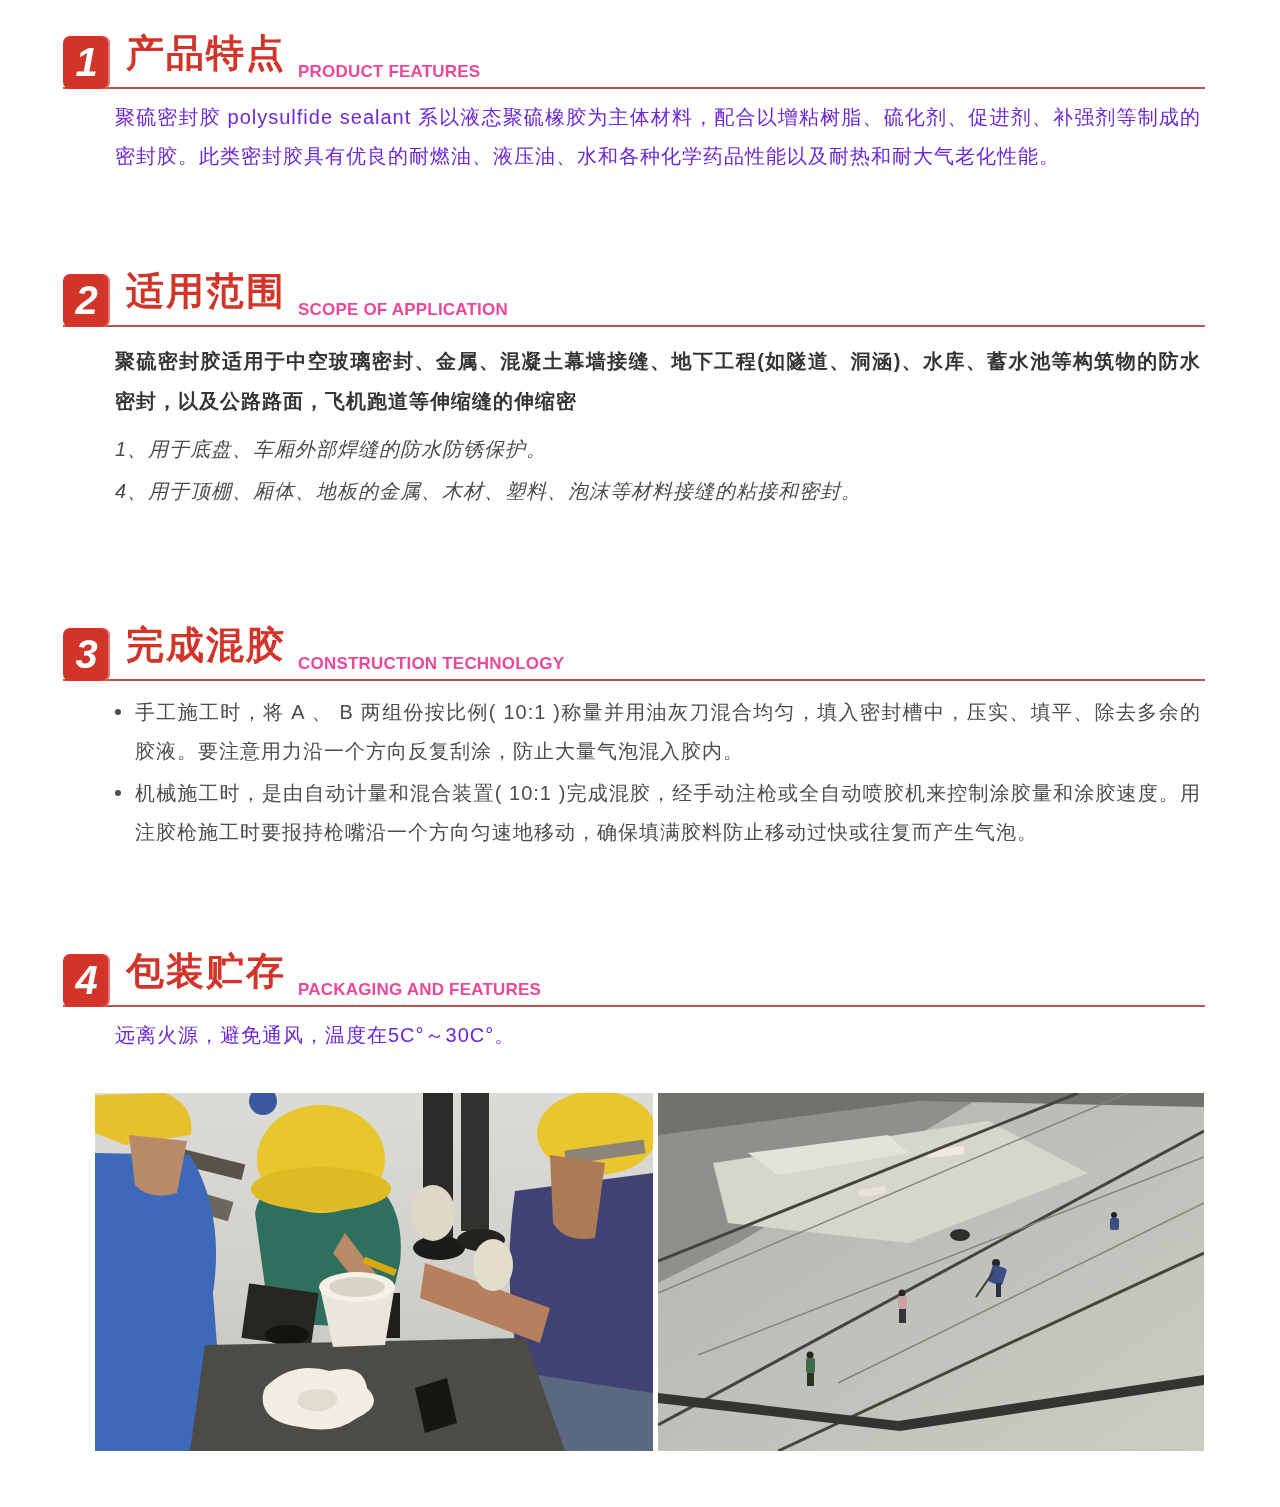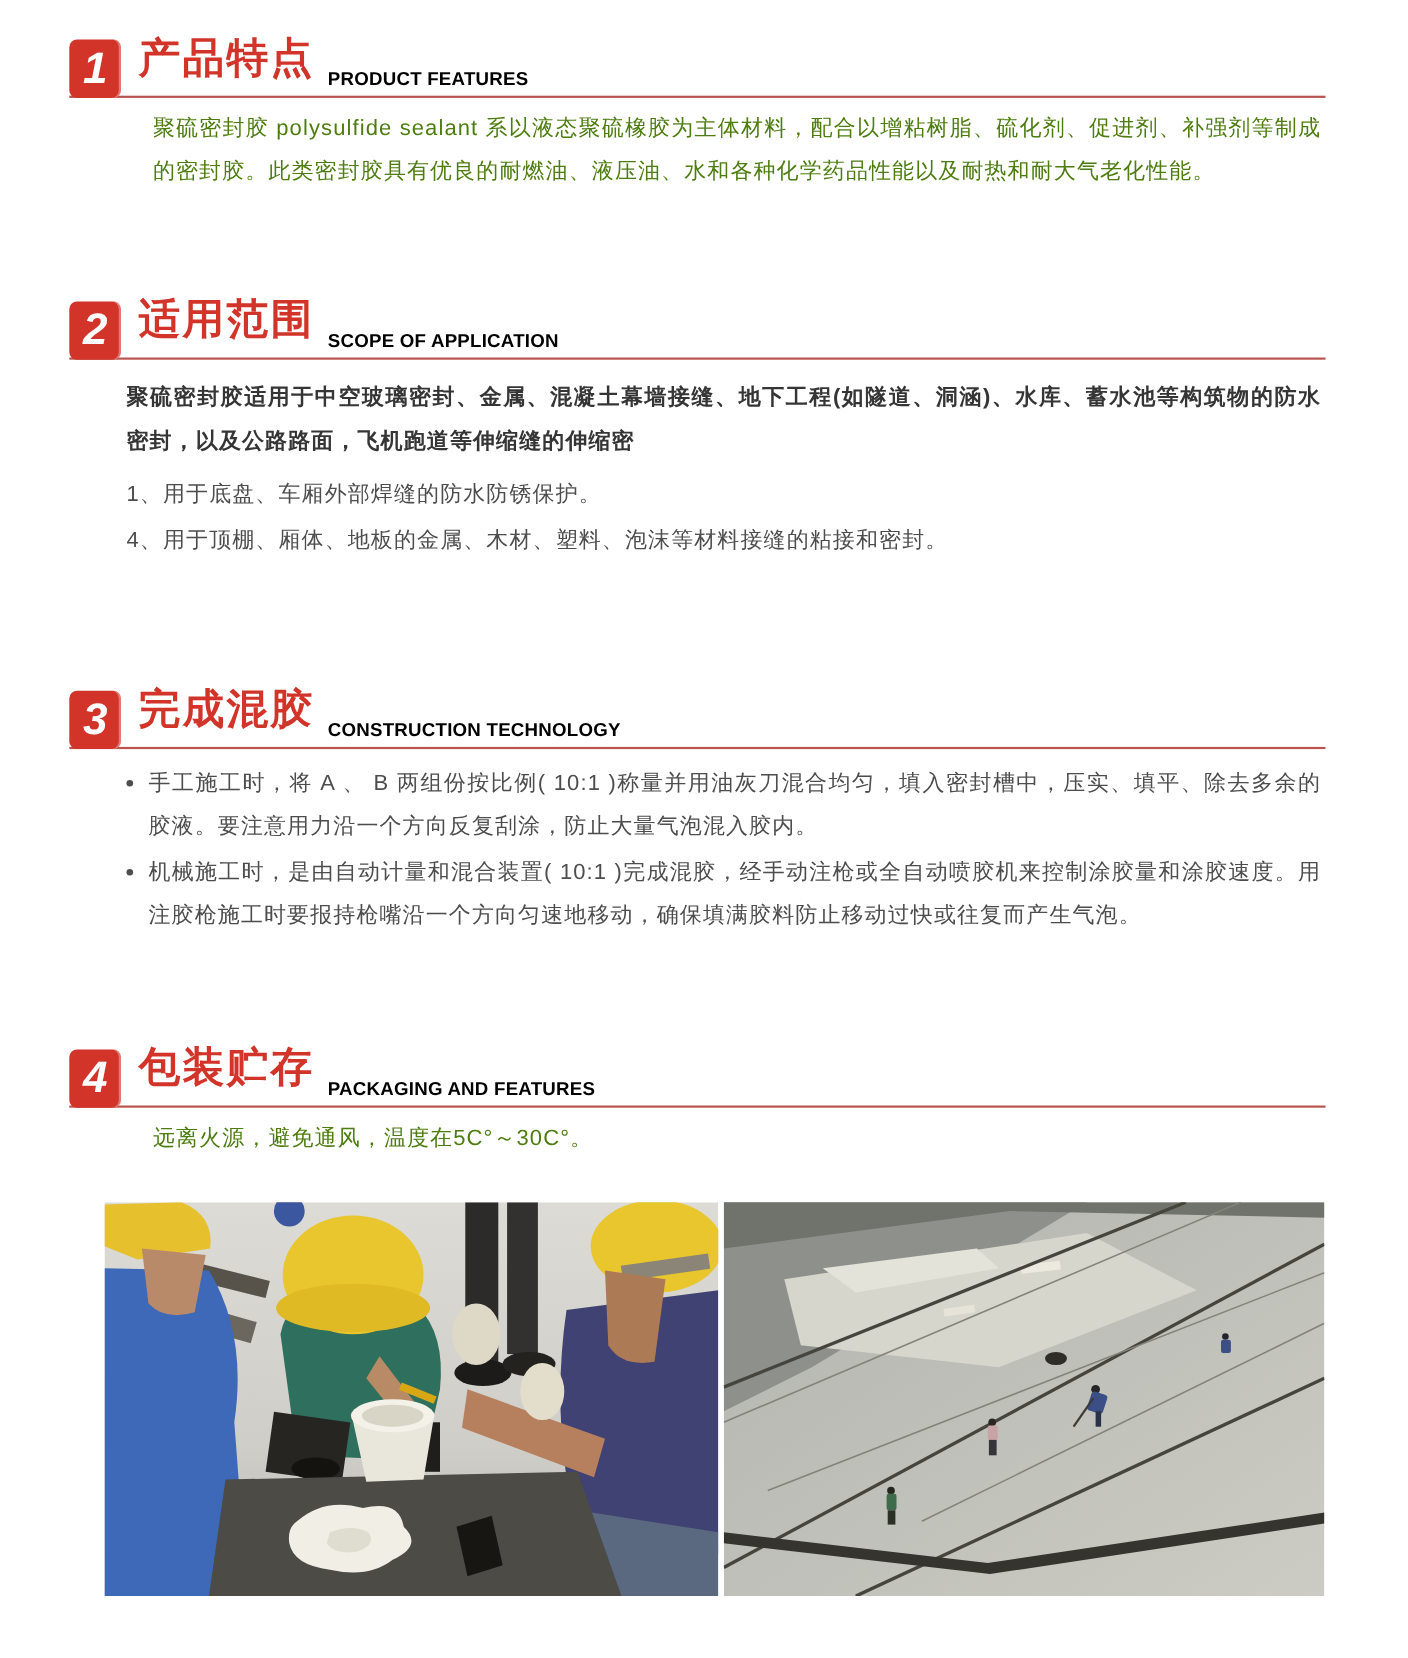--- a/index.html
+++ b/index.html
@@ -22,38 +22,39 @@
     border-radius:7px; flex:0 0 auto;
     display:flex; align-items:center; justify-content:center;
     font-size:40px; font-weight:bold; font-style:italic;
     margin-bottom:-2px; box-shadow:inset -2px 0 0 rgba(255,255,255,.35);
   }
   .title-zh {
     color:#d2342a; font-size:38px; font-weight:bold; line-height:1;
     margin-left:16px; letter-spacing:2px; padding-bottom:15px;
   }
   .title-en {
-    color:#000000; font-size:17px; font-weight:bold; letter-spacing:0.2px;
+    color:#ec4899; font-size:17px; font-weight:bold; letter-spacing:0.2px;
     margin-left:12px; padding-bottom:5px; white-space:nowrap;
   }
 
   
   .sec-body { padding-left:52px; padding-right:4px; }
   .para {
-    font-size:20px; color:#4d7c0f; line-height:39px; letter-spacing:1px;
-    margin-top:9px; text-align:justify;margin-left:24px;
+    font-size:20px; color:#6d28d9; line-height:39px; letter-spacing:1px;
+    margin-top:9px; text-align:justify;
   }
   .lead {
     font-size:20px; color:#353535; font-weight:bold; line-height:40px;
     letter-spacing:1px; margin-top:14px; text-align:justify;
   }
   .num-list { list-style:none; margin-top:12px; }
   .num-list li {
     font-size:20px; color:#4d4d4d; line-height:33px; letter-spacing:1px;
     margin-top:9px;
+    font-style:italic;
   }
   .num-list li:first-child { margin-bottom:6px; }
   .dot-list { list-style:none; margin-top:12px; }
   .dot-list li {
     position:relative; padding-left:20px;
     font-size:20px; color:#4d4d4d; line-height:39px; letter-spacing:1px;
     text-align:justify; margin-top:3px;
   }
   .dot-list li::before {
     content:""; position:absolute; left:0; top:16px;

